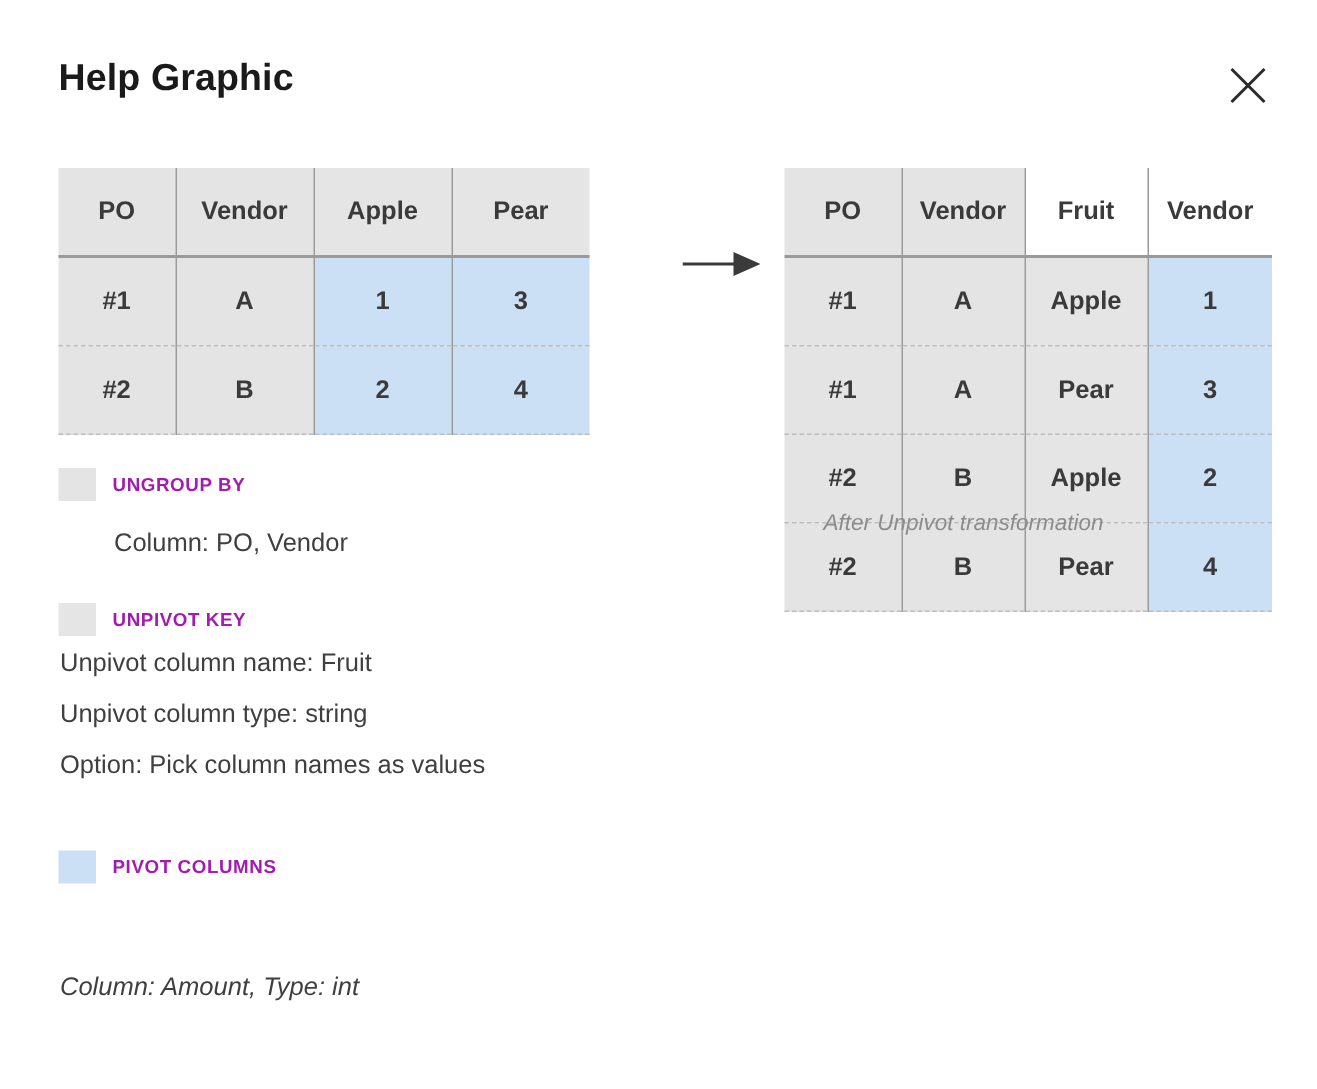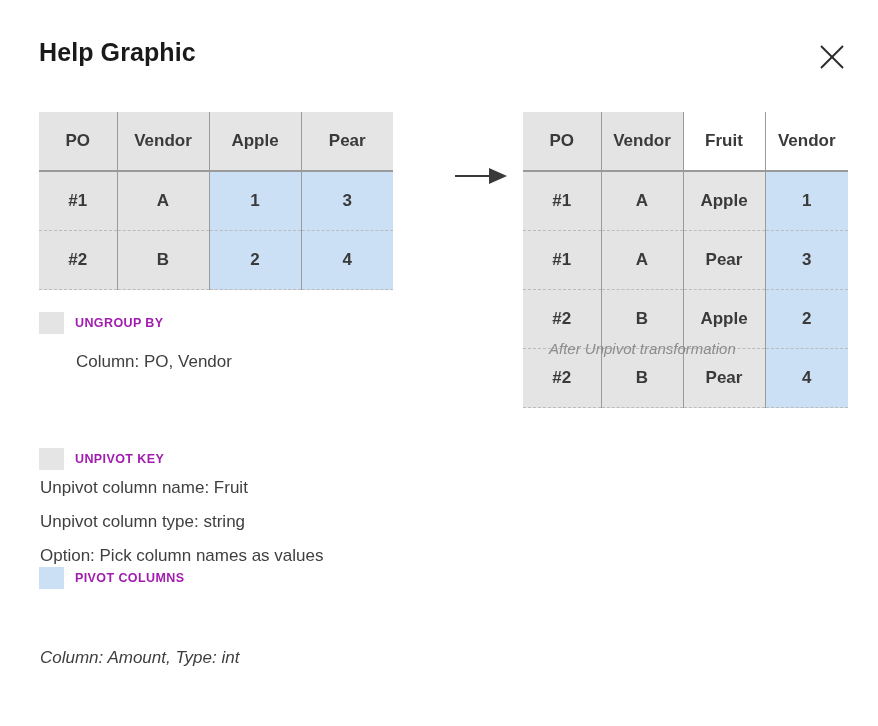--- a/index.html
+++ b/index.html
@@ -152,21 +152,21 @@
     letter-spacing: 0.4px;
     color: #a21caf;
   }
   .legend-line {
     font-size: 17px;
     color: #3f3f3f;
     white-space: nowrap;
   }
 
   .g-ungroup  { position: absolute; left: 0; top: 10px;  width: 480px; }
-  .g-key      { position: absolute; left: 0; top: 100px; width: 480px; margin-top: 46px; }
+  .g-key      { position: absolute; left: 0; top: 100px; width: 480px; }
   .g-pivot    { position: absolute; left: 0; top: 265px; width: 480px; }
 
   .l1 { position: absolute; left: 1px; margin-left: 36px; }
   .g-ungroup .l1 { top: 42px; }
   .g-key .ln1 { position: absolute; left: 1px; top: 32px; }
   .g-key .ln2 { position: absolute; left: 1px; top: 66px; }
   .g-key .ln3 { position: absolute; left: 1px; top: 100px; }
   .g-pivot .ln1 { position: absolute; left: 1px; top: 45px; }
   .g-pivot .ln2 { position: absolute; left: 1px; top: 83px; font-style: italic; }
 </style>

